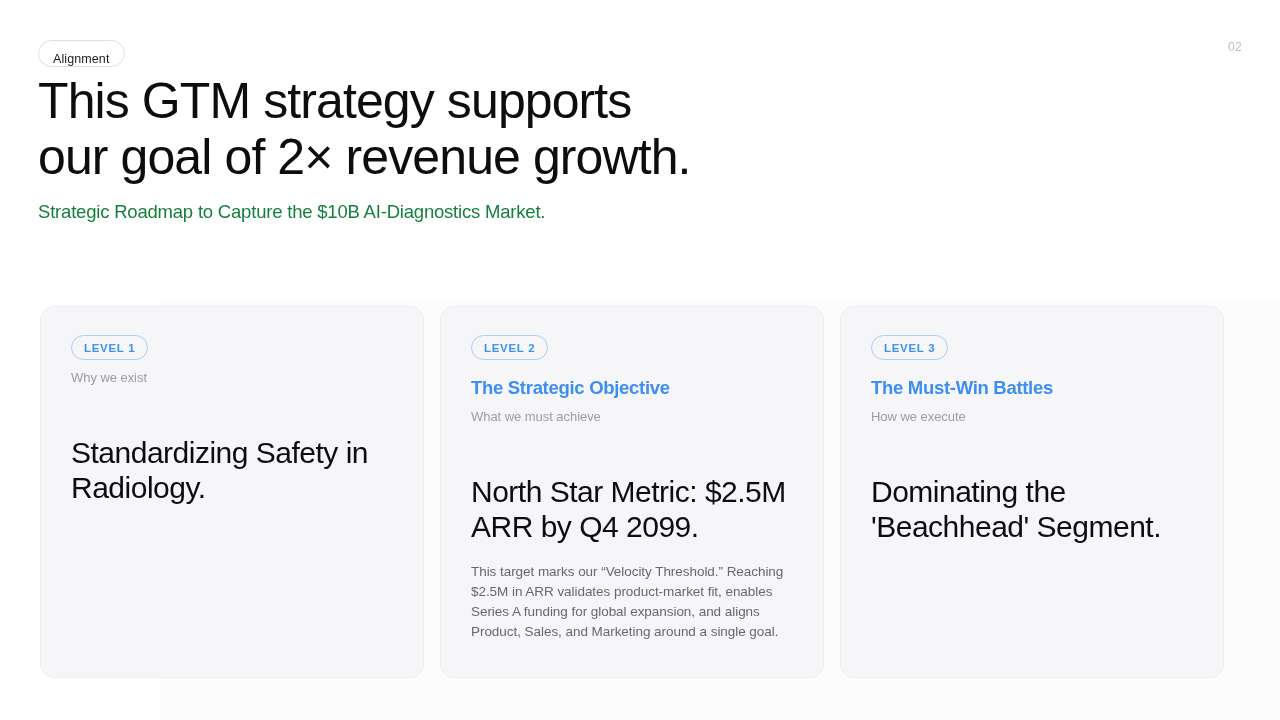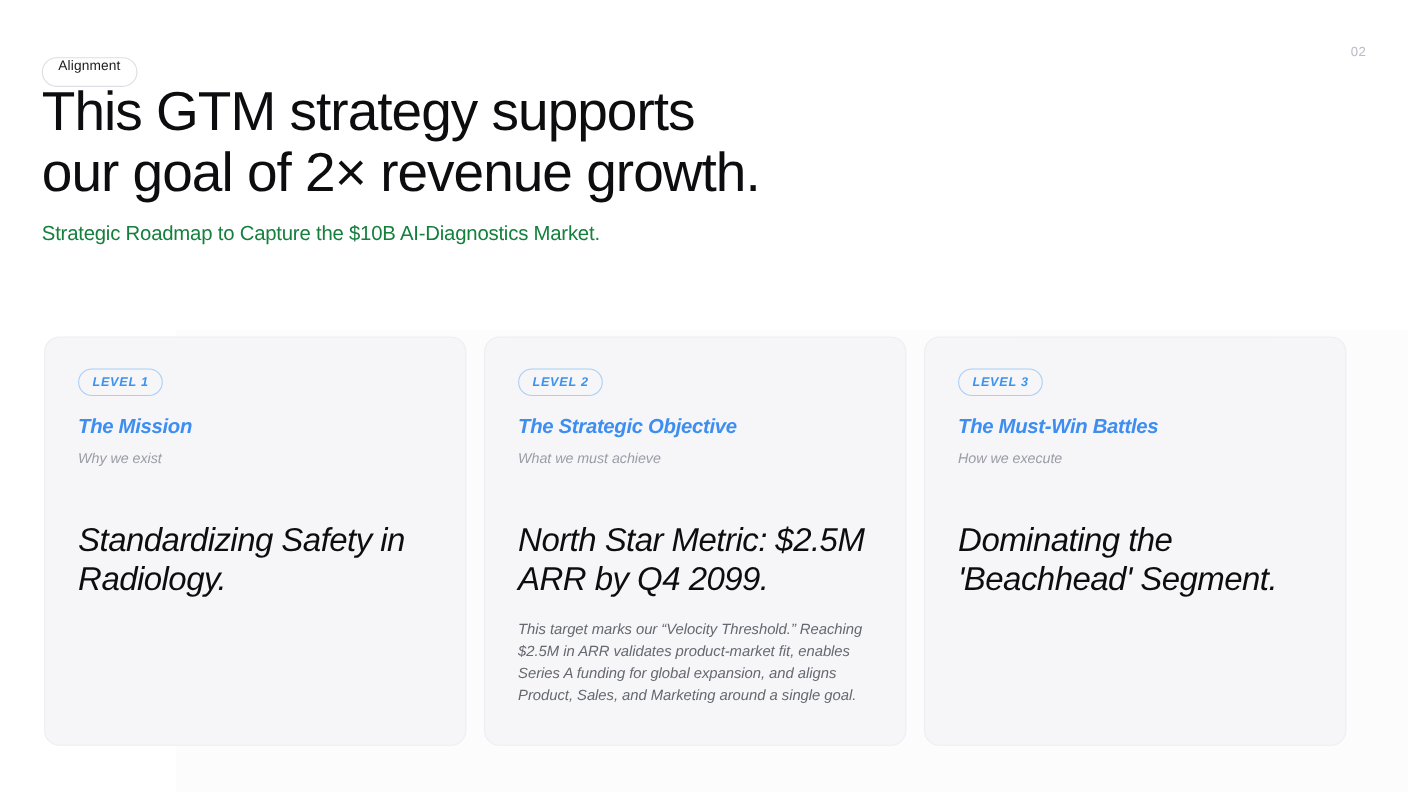--- a/index.html
+++ b/index.html
@@ -32,29 +32,28 @@
   }
 
   
   .eyebrow-pill {
     position: absolute;
     left: 38px;
     top: 40px;
     height: 27px;
     padding: 0 14px;
     display: inline-flex;
-    align-items: flex-start;
+    align-items: flex-end;
     border: 1px solid #dcdee3;
     border-radius: 999px;
     background: #ffffff;
     font-size: 12.5px;
     color: #1d1d1f;
     letter-spacing: 0.1px;
     z-index: 2;
-    margin-top: 12px;
   }
 
   .page-number {
     position: absolute;
     right: 38px;
     top: 40px;
     font-size: 12px;
     color: #b9bcc4;
     letter-spacing: 0.3px;
     z-index: 2;
@@ -87,21 +86,20 @@
 
   
   .cards {
     position: absolute;
     left: 40px;
     top: 306px;
     width: 1204px;
     display: flex;
     gap: 16px;
     z-index: 2;
-    font-style: italic;
   }
 
   .card {
     width: 384px;
     height: 372px;
     background: #f6f6f9;
     border: 1px solid #eceef2;
     border-radius: 14px;
     padding: 28px 30px 24px 30px;
     display: flex;
@@ -178,21 +176,20 @@
   </h1>
 
   <div class="subhead">Strategic Roadmap to Capture the $10B AI-Diagnostics Market.</div>
 
   <div class="cards">
 
     <div class="card">
       <div class="level-badge">
         <span>LEVEL 1</span>
       </div>
-      <div class="card-title">The Mission</div>
       <div class="card-caption">Why we exist</div>
       <div class="card-statement">Standardizing Safety in Radiology.</div>
     </div>
 
     <div class="card">
       <div class="level-badge">
         <span>LEVEL 2</span>
       </div>
       <div class="card-title">The Strategic Objective</div>
       <div class="card-caption">What we must achieve</div>

